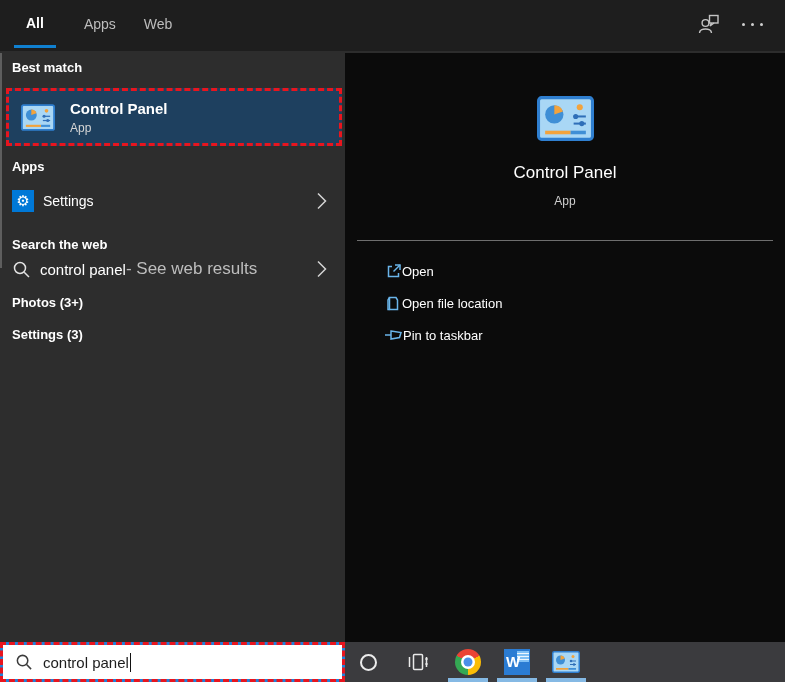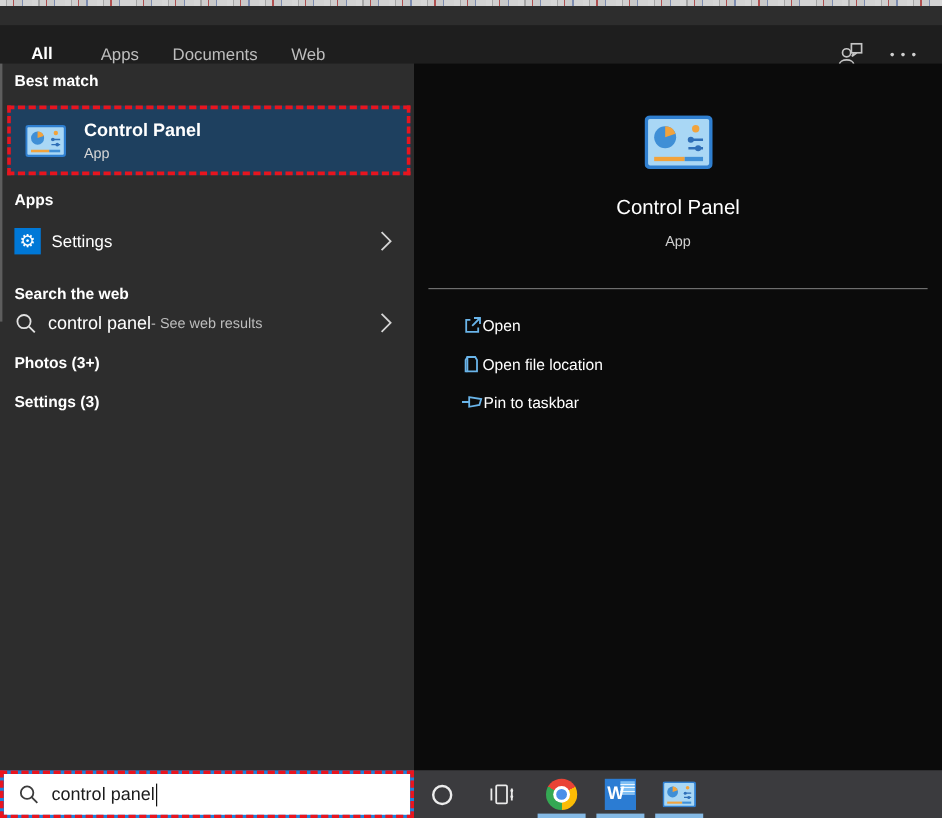--- a/index.html
+++ b/index.html
@@ -5,21 +5,21 @@
   * { margin:0; padding:0; box-sizing:border-box; }
   html,body { width:785px; height:682px; background:#000; }
   body { font-family:"Liberation Sans", sans-serif; overflow:hidden; }
   .screen { position:relative; width:785px; height:682px; background:#2d2d2d; }
 
   
   .top-sliver { position:absolute; left:0; top:0; width:785px; height:5px;
     background:repeating-linear-gradient(90deg,#d6d6d6 0 5px,#a5a5a5 5px 6px,#cfcfcf 6px 11px,#b05050 11px 12px,#c9c9c9 12px 18px,#7d8cb0 18px 19px,#d2d2d2 19px 27px); }
 
   
-  .topbar { position:absolute; left:0; top:21px; width:785px; height:51px; background:#1e1e1e; display:flex; align-items:stretch; }
+  .topbar { position:absolute; left:0; top:0; width:785px; height:51px; background:#1e1e1e; display:flex; align-items:stretch; }
   .tabs { display:flex; padding-left:14px; gap:28px; }
   .tab { display:flex; align-items:center; height:48px; color:#bdbdbd; font-size:14px; cursor:default; }
   .tab.selected { color:#fff; font-weight:bold; padding:0 12px; border-bottom:3px solid #1080d0; }
   .more-arrow { display:inline-block; margin-left:7px; font-size:10px; color:#bdbdbd; }
   .topbar-right { position:absolute; right:0; top:0; height:48px; display:flex; align-items:center; gap:22px; padding-right:22px; }
   .dots { display:flex; gap:6px; align-items:center; }
   .dots i { width:3px; height:3px; border-radius:50%; background:#cfcfcf; }
 
   
   .main { position:absolute; left:0; top:53px; width:785px; height:589px; }
@@ -31,21 +31,21 @@
     background:#1e405f; border:3px dashed #e8151e; display:flex; align-items:center; padding-left:12px; gap:15px; cursor:default; }
   .bm-text .title { color:#fff; font-size:15px; font-weight:bold; line-height:19px; }
   .bm-text .sub { color:#d6d6d6; font-size:12px; margin-top:3px; }
 
   .list-row { position:absolute; left:0; width:345px; height:34px; display:flex; align-items:center; padding-left:12px; cursor:default; }
   .row-settings { top:131px; }
   .row-web { top:199px; }
   .gear-tile { width:22px; height:22px; background:#0078d7; color:#fff; display:flex; align-items:center; justify-content:center; font-size:15px; }
   .row-label { color:#fff; font-size:14px; margin-left:9px; }
   .web-query { color:#fff; font-size:15px; margin-left:9px; }
-  .web-suffix { color:#bdbdbd; font-size:12px; }
+  .web-suffix { color:#bdbdbd; font-size:17px; }
   .chevron { position:absolute; right:18px; top:50%; transform:translateY(-50%); }
 
   
   .right-panel { position:absolute; left:345px; top:0; width:440px; height:589px; background:#0b0b0b; }
   .preview-icon { position:absolute; left:0; right:0; top:43px; display:flex; justify-content:center; }
   .preview-title { position:absolute; left:0; right:0; top:110px; text-align:center; color:#fff; font-size:17px; }
   .preview-sub { position:absolute; left:0; right:0; top:141px; text-align:center; color:#cfcfcf; font-size:12px; }
   .divider { position:absolute; left:12px; top:187px; width:416px; height:1px; background:#6e6e6e; }
   .actions { position:absolute; left:0; top:202px; width:440px; }
   .action-row { height:32px; display:flex; align-items:center; padding-left:40px; cursor:default; }
@@ -110,23 +110,20 @@
 
   <header class="topbar">
     <nav class="tabs">
       <div class="tab selected">
           <span>All</span>
         </div>
       <div class="tab">
           <span>Apps</span>
         </div>
       <div class="tab">
-          <span>Documents</span>
-        </div>
-      <div class="tab">
           <span>Web</span>
         </div>
     </nav>
     <div class="topbar-right">
       <span>
         <svg width="22" height="20" viewBox="0 0 22 20" fill="none" stroke="#c4c4c4" stroke-width="1.4">
           <rect x="11.5" y="1.5" width="8.5" height="7.5"></rect>
           <path d="M13.5 9 L12 12 L16 9"></path>
           <circle cx="7.5" cy="9" r="3.4"></circle>
           <path d="M1.5 19 C1.5 13.6 13.5 13.6 13.5 19"></path>

